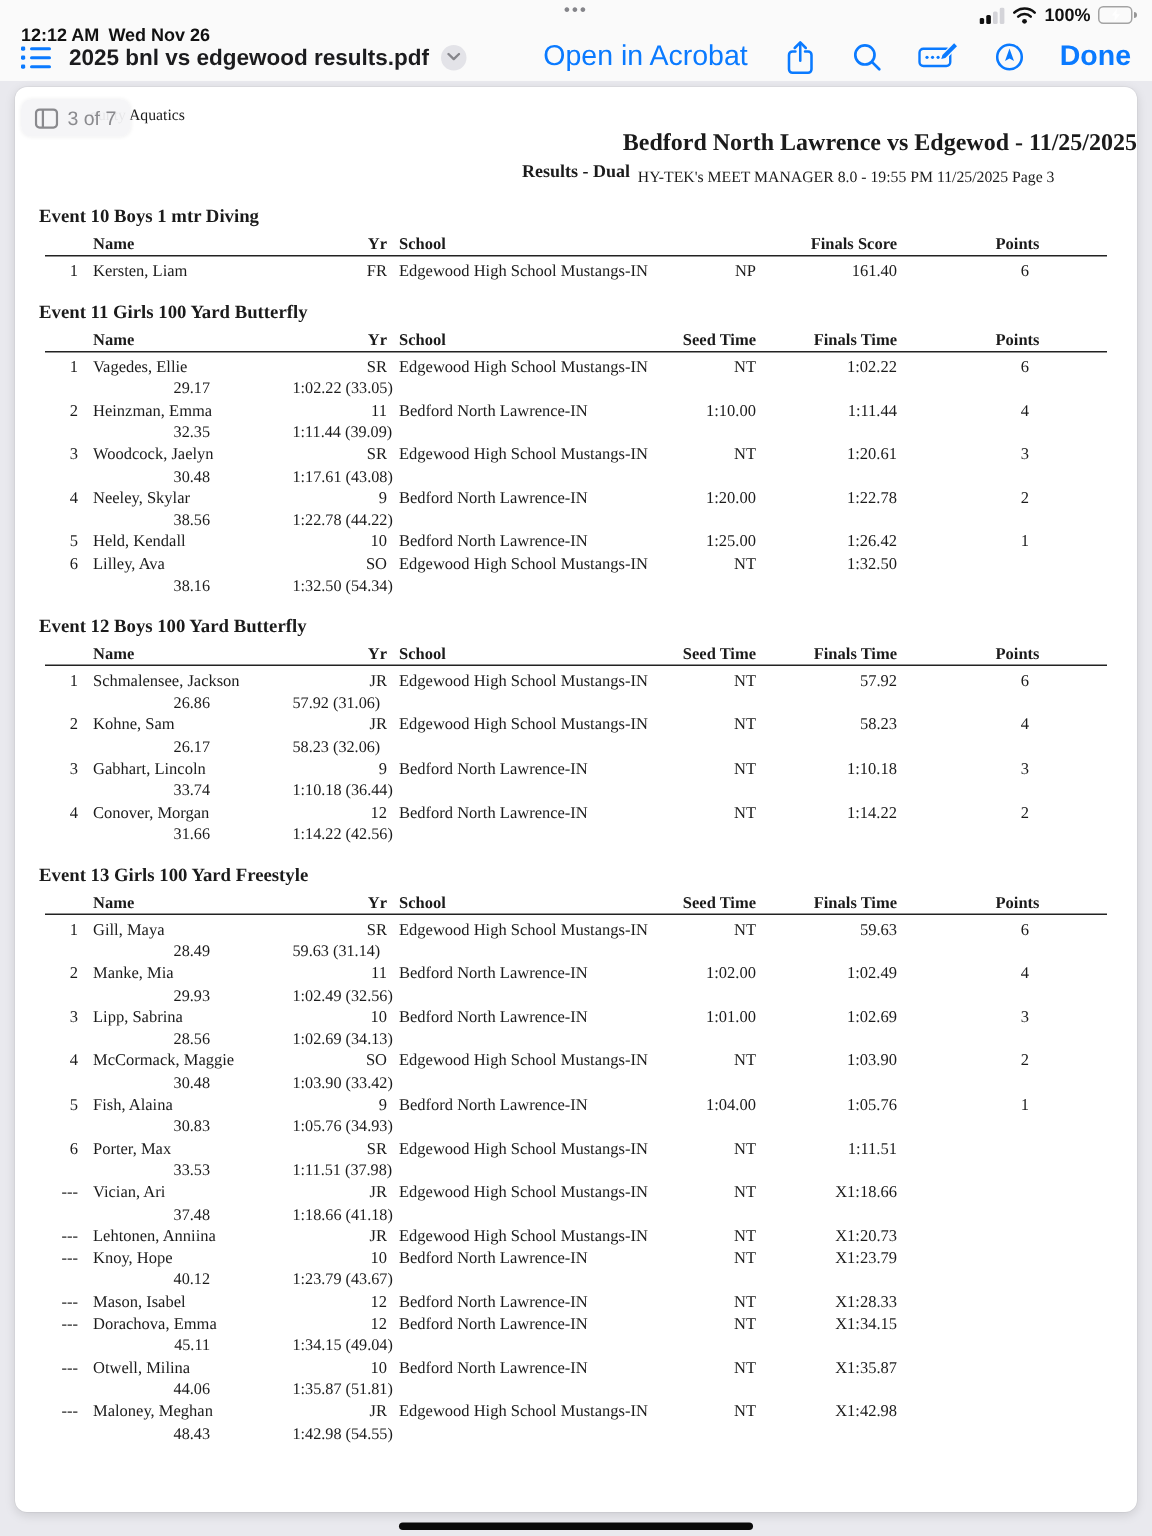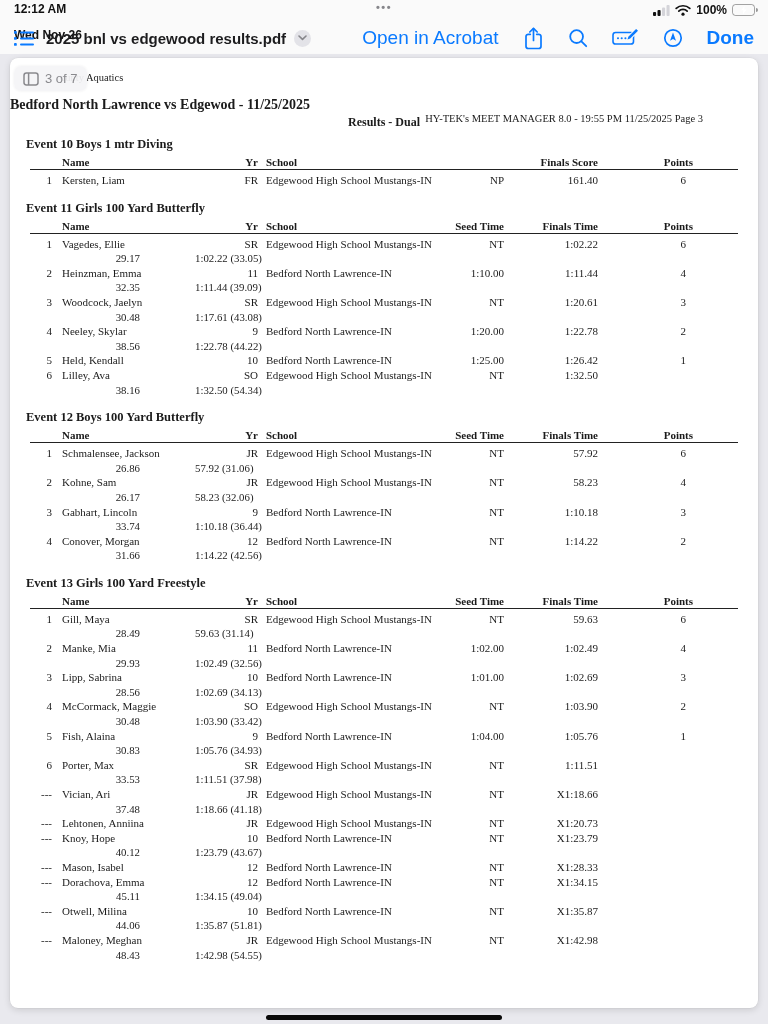--- a/index.html
+++ b/index.html
@@ -11,21 +11,21 @@
   *{box-sizing:border-box;}
   html,body{margin:0;padding:0;}
   body{
     width:768px;height:1024px;position:relative;overflow:hidden;
     background:var(--appbg);
     font-family:"Liberation Sans",sans-serif;
   }
   
   .chrome{position:absolute;top:0;left:0;width:768px;height:54px;background:var(--chrome);}
   .statusbar{position:absolute;top:0;left:0;right:0;height:22px;}
-  .sb-left{position:absolute;left:14px;top:2px;font-size:12px;font-weight:600;color:#111;display:flex;gap:12px;flex-direction:column;}
+  .sb-left{position:absolute;left:14px;top:16px;font-size:12px;font-weight:600;color:#111;display:flex;gap:6px;}
   .sb-ellipsis{position:absolute;left:0;right:0;top:1px;text-align:center;color:#85858a;font-size:11px;letter-spacing:1.5px;font-weight:700;}
   .sb-right{position:absolute;right:10px;top:3px;display:flex;align-items:center;gap:5px;font-size:12px;font-weight:600;color:#111;text-align:right;}
   .batt{display:flex;align-items:center;}
   .batt-body{width:23px;height:11.5px;border:1px solid rgba(0,0,0,.35);border-radius:3.5px;padding:1px;position:relative;}
   .batt-fill{width:100%;height:100%;background:#65c466;border-radius:2px;}
   .bolt{position:absolute;left:50%;top:50%;transform:translate(-50%,-50%);}
   .batt-nub{width:2px;height:4px;background:rgba(0,0,0,.4);border-radius:0 2px 2px 0;margin-left:1px;}
   .toolbar{position:absolute;top:22px;left:0;right:0;height:32px;padding-left:47px;}
   .tb-left{position:absolute;left:14px;top:0;height:32px;display:flex;align-items:center;gap:12px;}
   .filename-grp{display:flex;align-items:center;gap:8px;}
@@ -46,24 +46,24 @@
     position:absolute;left:14px;top:66px;height:25px;z-index:5;
     background:rgba(244,244,246,.93);border-radius:7px;box-shadow:0 0 3px rgba(0,0,0,.07);
     display:flex;align-items:center;gap:6px;padding:0 9px;
     color:#8a8a8e;font-family:"Liberation Sans",sans-serif;font-size:13px;
   }
   .home{position:absolute;left:50%;transform:translateX(-50%);bottom:4px;width:236px;height:5px;border-radius:3px;background:#0a0a0a;z-index:6;}
   
   .doc-header{position:relative;height:14px;margin-top:14px;font-size:10.5px;}
   .dh-left{position:absolute;left:50px;white-space:nowrap;}
   .dh-right{position:absolute;right:55px;white-space:nowrap;margin-top:41px;}
-  .meet-title{text-align:left;font-weight:700;font-size:14px;margin-top:11px;}
+  .meet-title{text-align:right;font-weight:700;font-size:16px;margin-top:1px;}
   .meet-sub{text-align:center;font-weight:700;font-size:12px;margin-top:2px;}
   .event{margin-top:10px;}
-  .event:first-child{margin-top:4px;font-family:Liberation Serif, serif;}
+  .event:first-child{margin-top:13px;font-family:Liberation Serif, serif;}
   .event-title{margin-left:16px;font-weight:700;font-size:12.5px;line-height:14px;white-space:nowrap;}
   .thead{position:relative;margin:3px 20px 3px 20px;height:15px;border-bottom:1.5px solid #222;font-weight:700;font-size:11px;}
   .thead .c{position:absolute;bottom:1px;white-space:nowrap;}
   .h-name{left:32px;}
   .h-yr{left:180px;width:48px;text-align:right;}
   .h-school{left:236px;}
   .h-seed{left:380px;width:94px;text-align:right;}
   .h-finals{left:480px;width:88px;text-align:right;}
   .h-points{left:580px;width:83px;text-align:right;}
   .rrow{position:relative;height:14.6px;font-size:11px;}

